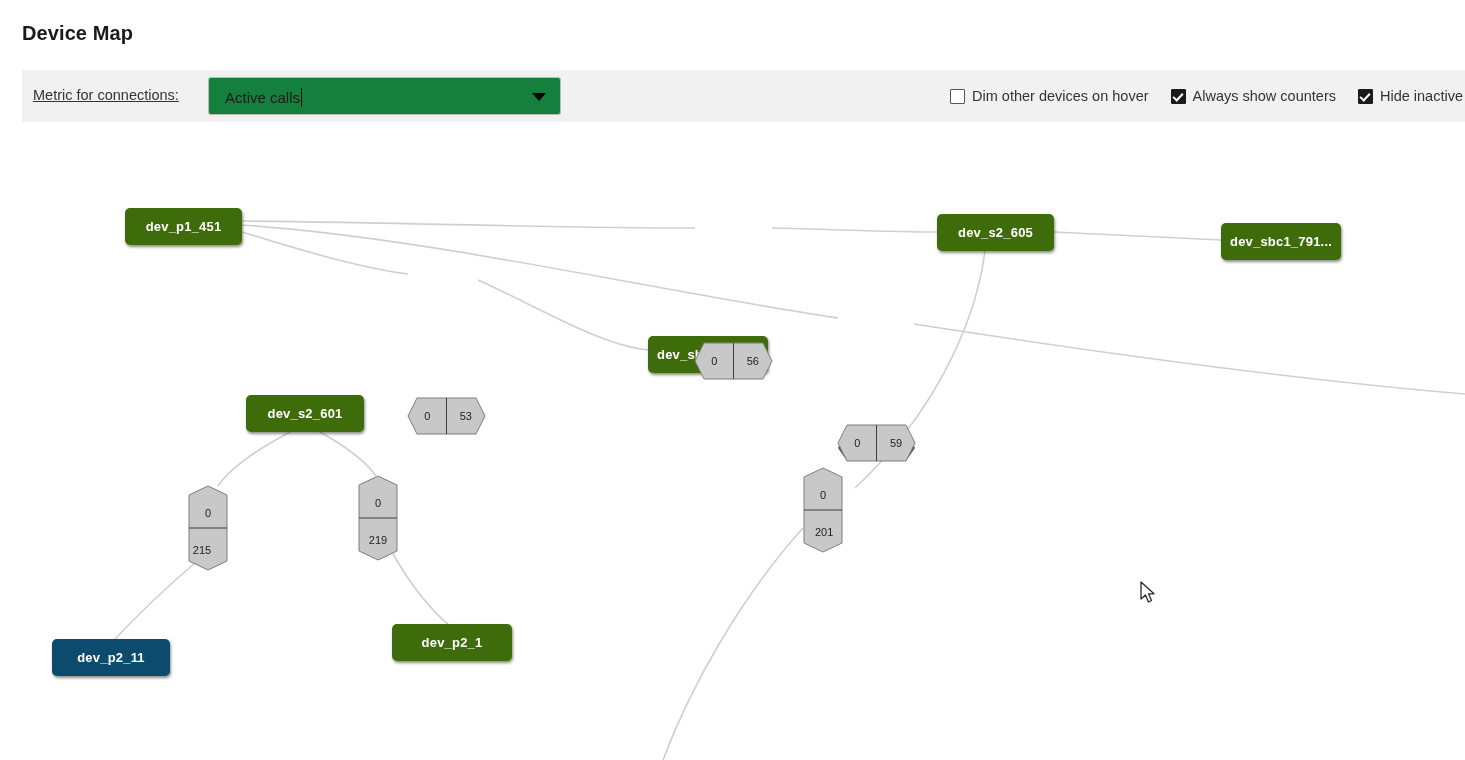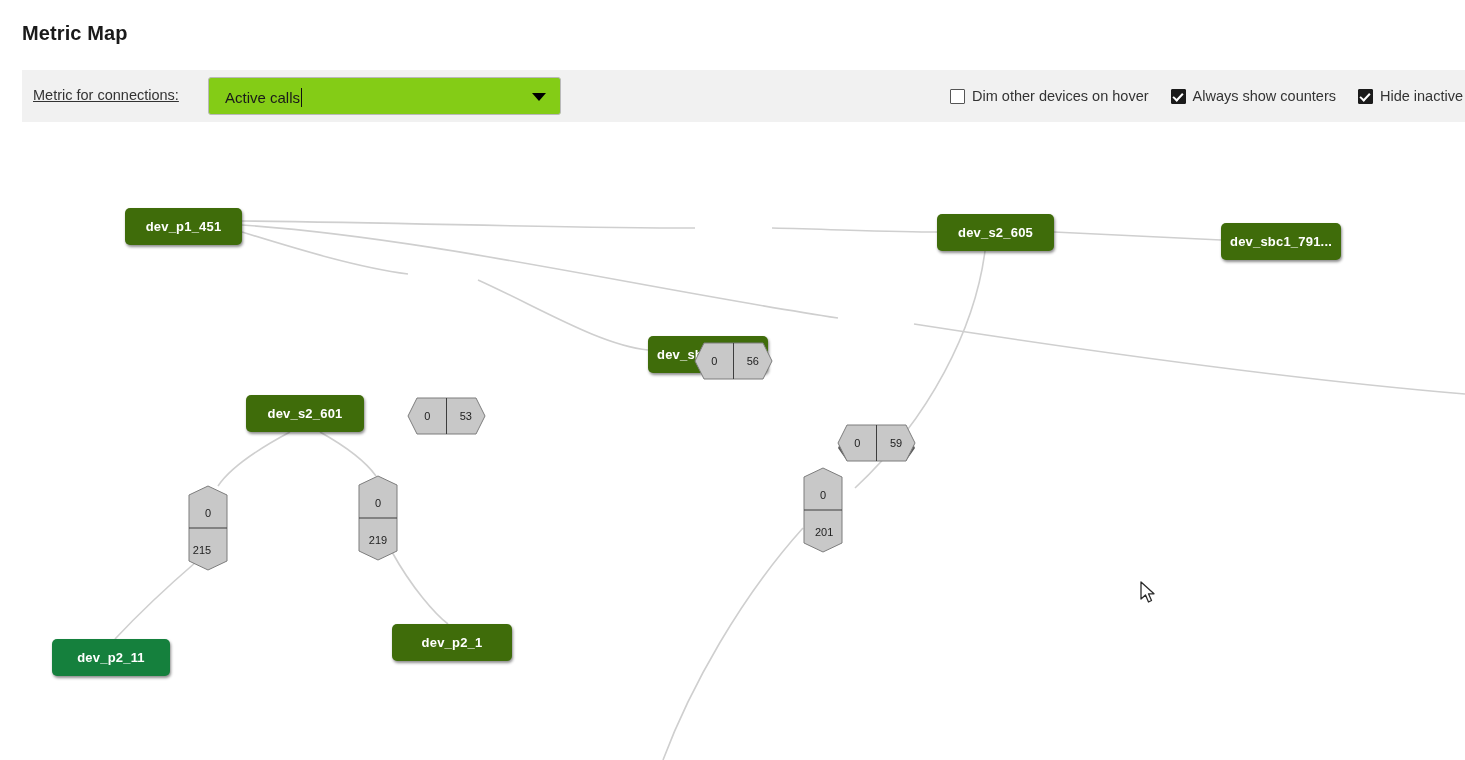--- a/index.html
+++ b/index.html
@@ -22,21 +22,21 @@
     background:#f1f1f1;
     box-sizing:border-box;
   }
   #metric-label{
     position:absolute;left:11px;top:17px;
     font-size:14.5px;color:#333;text-decoration:underline;
   }
   #metric-select{
     position:absolute;left:186px;top:7px;
     width:353px;height:38px;
-    background:#84cc16;
+    background:#15803d;
     border:1px solid #b9b9b9;
     border-radius:3px;
     box-sizing:border-box;
     cursor:default;
   }
   #metric-value{
     position:absolute;left:16px;top:10px;
     font-size:15px;color:#1a1a1a;
   }
   #metric-caret{
@@ -94,21 +94,21 @@
     font-size:11px;color:#222;
     text-align:center;
     pointer-events:none;
     line-height:1;
   }
   #cursor{position:absolute;left:1140px;top:581px;width:18px;height:24px;pointer-events:none;}
 </style>
 </head>
 <body>
 
-<div id="page-title">Metric Map</div>
+<div id="page-title">Device Map</div>
 
 <div id="toolbar">
   <div id="metric-label">Metric for connections:</div>
 
   <div id="metric-select">
     <div id="metric-value">
       <span>Active calls</span><span id="caret-blink" style="position:relative;display:inline-block;vertical-align:-4px;margin-left:1px;"></span>
     </div>
     <div id="metric-caret">
         <div class="tri"></div>
@@ -164,21 +164,21 @@
     </div>
     <div class="node" style="left: 1221px; top: 95px; width: 120px; height: 37px; background: rgb(63, 108, 10);">
       <span>dev_sbc1_791...</span>
     </div>
     <div class="node" style="left: 648px; top: 208px; width: 120px; height: 37px; background: rgb(63, 108, 10);">
       <span>dev_sbc1_741...</span>
     </div>
     <div class="node" style="left: 246px; top: 267px; width: 118px; height: 37px; background: rgb(63, 108, 10);">
       <span>dev_s2_601</span>
     </div>
-    <div class="node" style="left: 52px; top: 511px; width: 118px; height: 37px; background: #15803d;">
+    <div class="node" style="left: 52px; top: 511px; width: 118px; height: 37px; background: #0c4a6e;">
       <span>dev_p2_11</span>
     </div>
     <div class="node" style="left: 392px; top: 496px; width: 120px; height: 37px; background: rgb(63, 108, 10);">
       <span>dev_p2_1</span>
     </div>
     <div class="badge" style="left: 695px; top: 213px;">
       <svg width="77" height="40" viewBox="0 0 77 40">
         <polygon points="9,2 68,2 77,20 68,38 9,38 0,20" fill="#c8c8c8" stroke="#7d7d7d" stroke-width="1"></polygon>
         <line x1="38.5" y1="2" x2="38.5" y2="38" stroke="#3d3d3d" stroke-width="1"></line>
       </svg>

